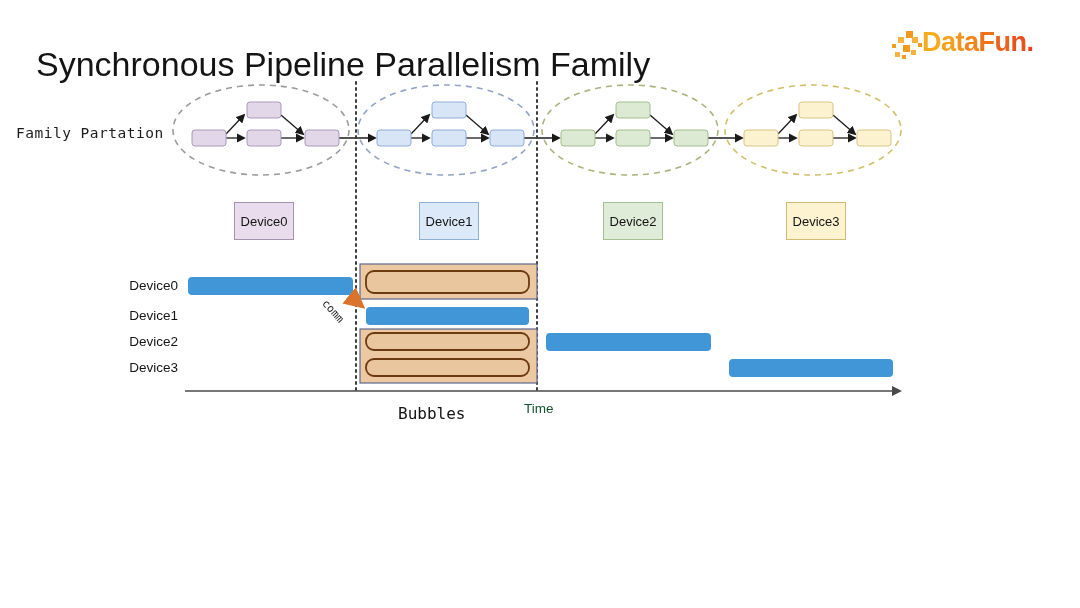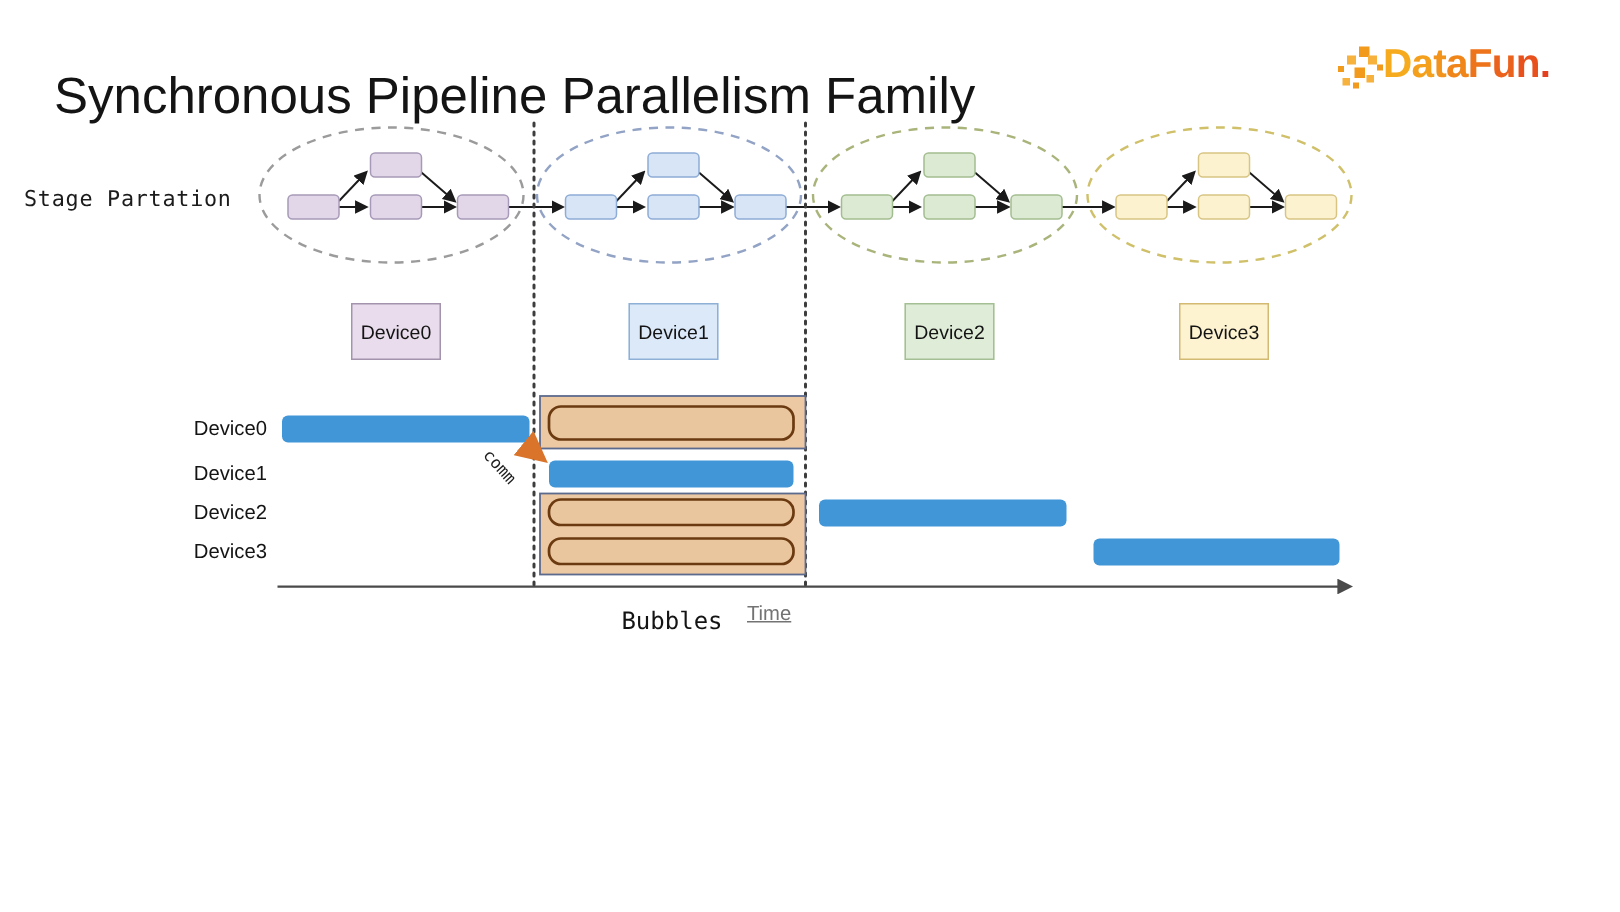--- a/index.html
+++ b/index.html
@@ -14,23 +14,23 @@
              letter-spacing:-0.5px;}
   .stage-label{position:absolute;left:16px;top:125px;font-size:14.5px;color:#1c1c1c;
                font-family:"DejaVu Sans Mono",monospace;letter-spacing:0.5px;white-space:nowrap;}
   #diagram-svg{position:absolute;left:0;top:0;}
   .device-box{position:absolute;top:202px;width:58px;height:36px;border:1px solid;
               display:flex;align-items:center;justify-content:center;font-size:13px;color:#141414;}
   .row-label{position:absolute;left:98px;width:80px;text-align:right;font-size:13.5px;color:#141414;}
   .comm-label{position:absolute;left:329px;top:297px;font-size:11px;color:#1c1c1c;
               transform:rotate(48deg);transform-origin:left top;
               font-family:"DejaVu Sans Mono",monospace;}
-  .bubbles-label{position:absolute;left:398px;top:404px;width:100px;text-align:center;
+  .bubbles-label{position:absolute;left:398px;top:404px;width:100px;text-align:left;
                  font-size:16px;color:#141414;font-family:"DejaVu Sans Mono",monospace;}
-  .time-label{position:absolute;left:498px;top:401px;font-size:13.5px;color:#737373;text-decoration:underline;}
+  .time-label{position:absolute;left:524px;top:401px;font-size:13.5px;color:#14532d;}
 </style>
 </head>
 <body>
 
 <div class="slide">
 
   <h1 class="title">Synchronous Pipeline Parallelism Family</h1>
 
   <div class="logo">
     <span class="logo-dust" id="logo-dust">
@@ -40,21 +40,21 @@
         <span class="dust-sq" style="left: 3px; top: 24px; width: 5px; height: 5px; background: rgb(246, 178, 60);"></span>
         <span class="dust-sq" style="left: 11px; top: 17px; width: 7px; height: 7px; background: rgb(242, 154, 27);"></span>
         <span class="dust-sq" style="left: 20px; top: 9px; width: 6px; height: 6px; background: rgb(246, 178, 60);"></span>
         <span class="dust-sq" style="left: 10px; top: 27px; width: 4px; height: 4px; background: rgb(242, 154, 27);"></span>
         <span class="dust-sq" style="left: 19px; top: 22px; width: 5px; height: 5px; background: rgb(246, 178, 60);"></span>
         <span class="dust-sq" style="left: 26px; top: 15px; width: 4px; height: 4px; background: rgb(242, 154, 27);"></span>
       </span>
     <span class="logo-text" id="logo-text"><span style="color: rgb(246, 171, 30);">D</span><span style="color: rgb(244, 160, 28);">a</span><span style="color: rgb(242, 147, 27);">t</span><span style="color: rgb(240, 134, 26);">a</span><span style="color: rgb(237, 116, 27);">F</span><span style="color: rgb(234, 98, 28);">u</span><span style="color: rgb(232, 81, 28);">n</span><span style="color: rgb(228, 64, 29);">.</span></span>
   </div>
 
-  <div class="stage-label">Stage Partation</div>
+  <div class="stage-label">Family Partation</div>
 
   <svg id="diagram-svg" width="1080" height="608">
       <defs>
         <marker id="ah-black" viewBox="0 0 10 10" refX="8" refY="5" markerWidth="7" markerHeight="7" orient="auto-start-reverse">
           <path d="M0,0 L10,5 L0,10 z" fill="#1a1a1a"></path>
         </marker>
         <marker id="ah-orange" viewBox="0 0 10 10" refX="8" refY="5" markerWidth="7" markerHeight="7" orient="auto-start-reverse">
           <path d="M0,0 L10,5 L0,10 z" fill="#d9742a"></path>
         </marker>
         <marker id="ah-axis" viewBox="0 0 10 10" refX="8" refY="5" markerWidth="7" markerHeight="7" orient="auto-start-reverse">

